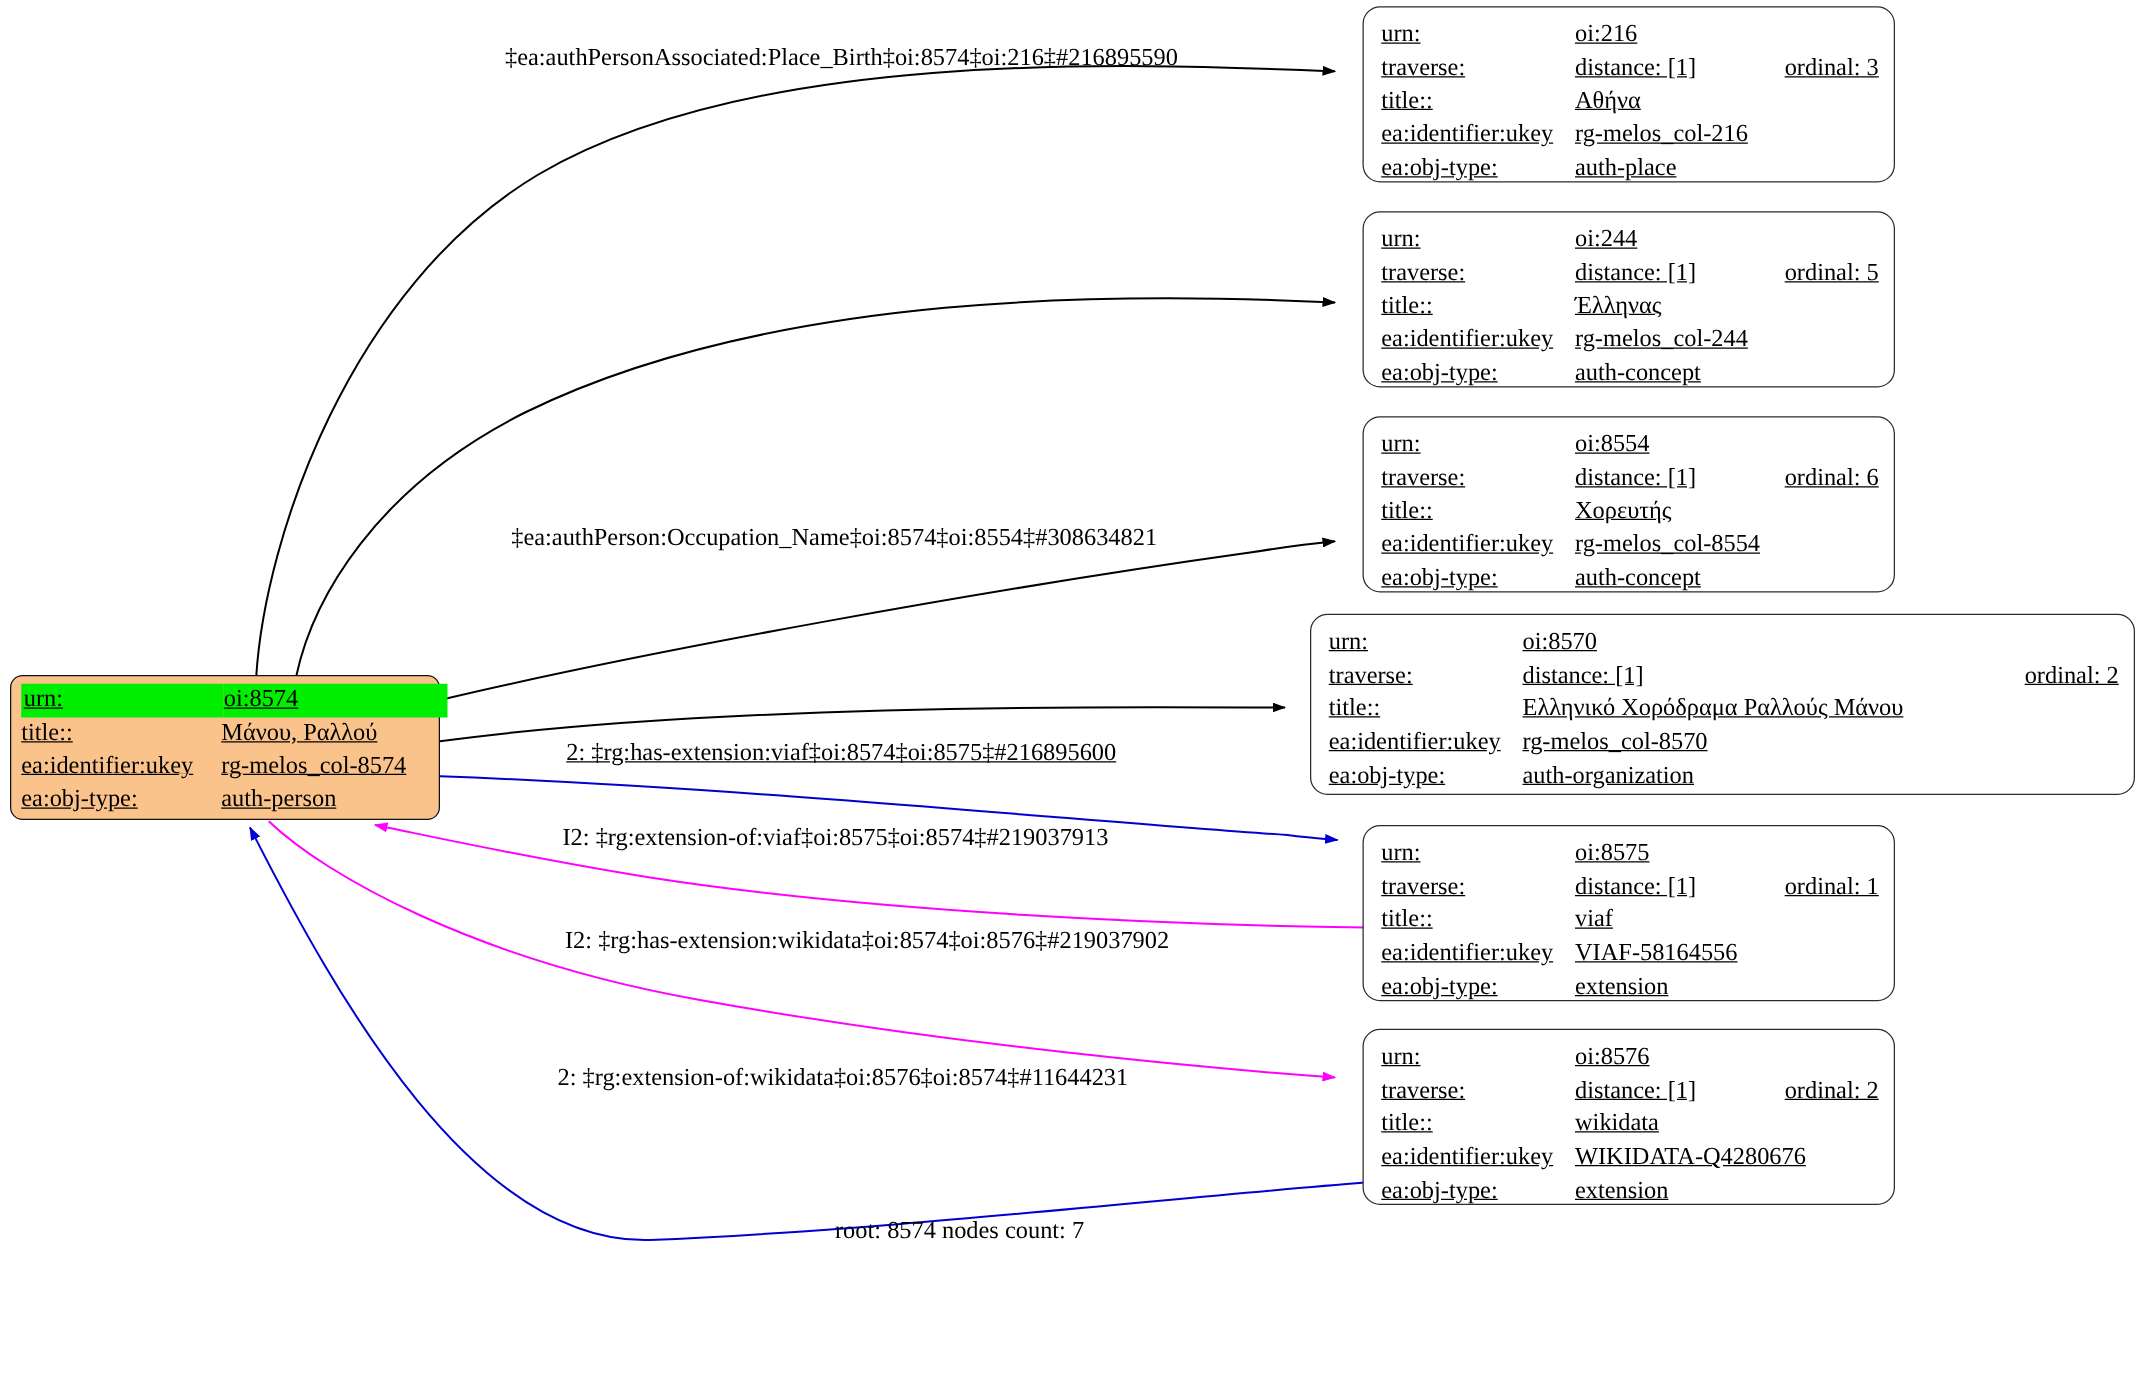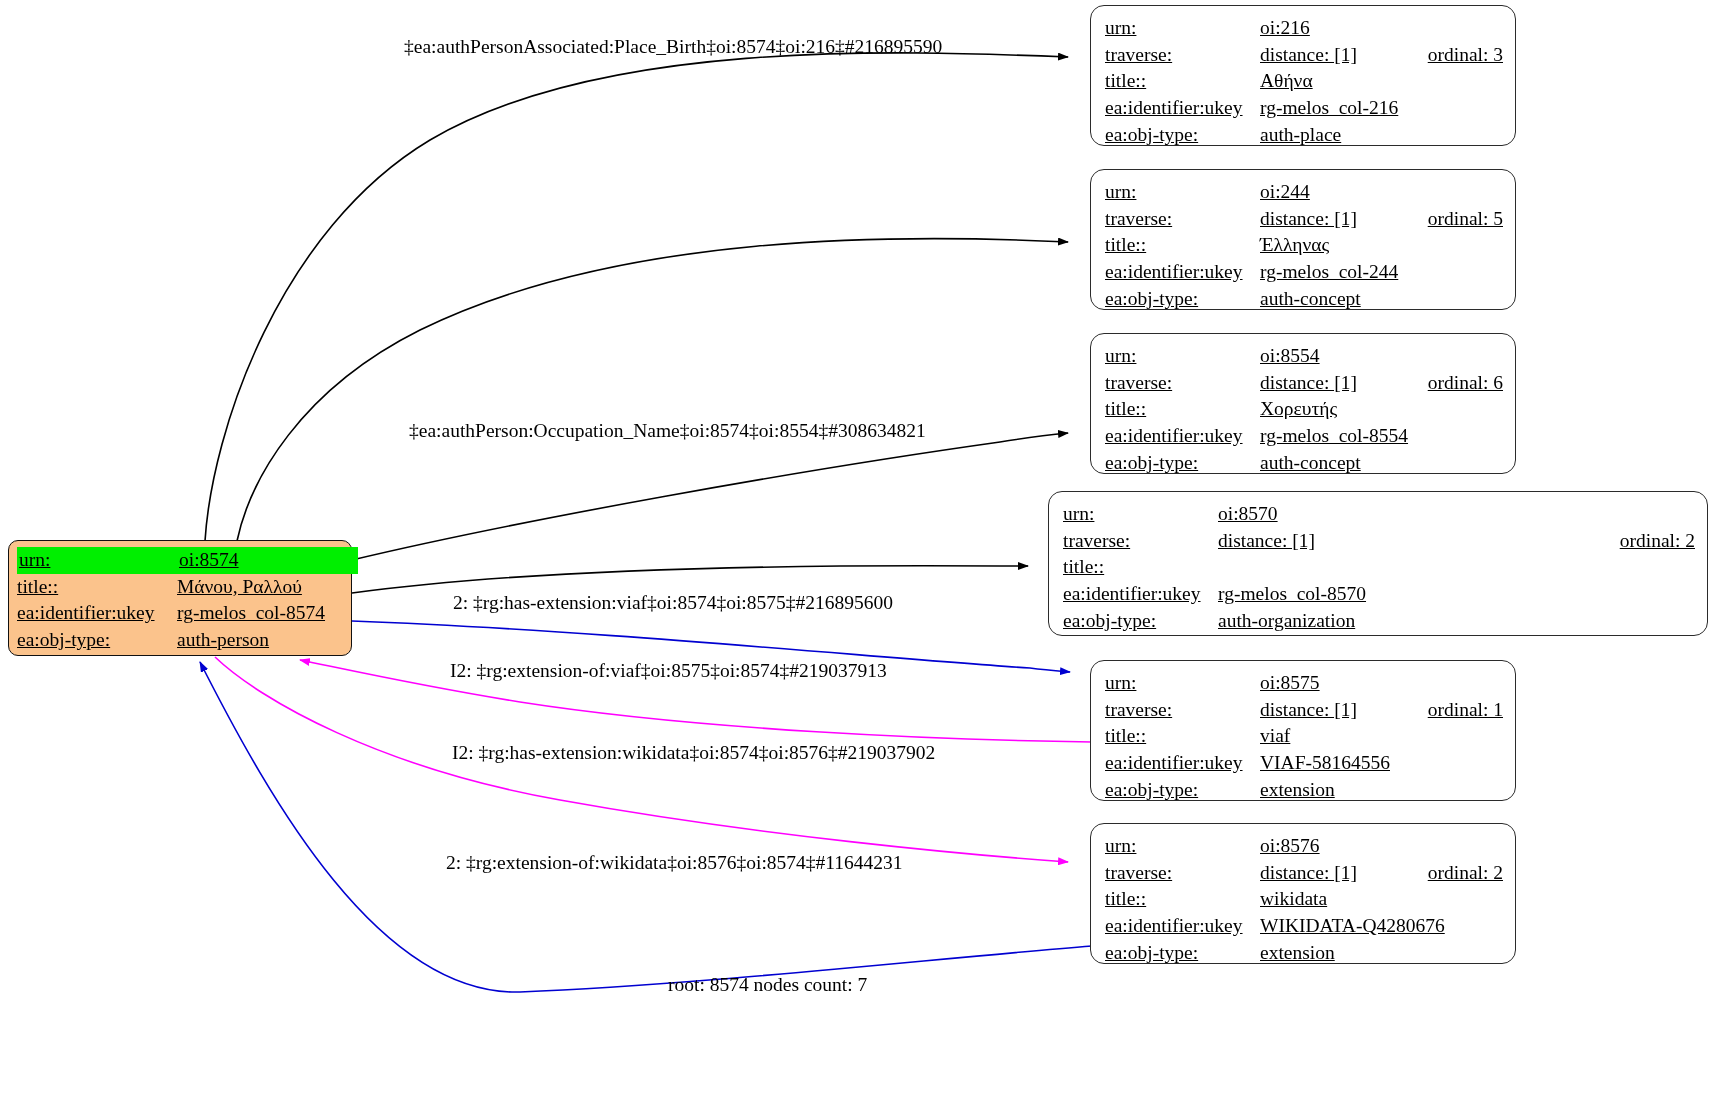--- a/index.html
+++ b/index.html
@@ -116,21 +116,21 @@
 
     <path d="M1092,946 C940,958 700,985 520,992 C380,996 270,800 200,662" fill="none" stroke="#0000d0" stroke-width="1.6" marker-end="url(#ar-blue)"></path>
   </svg>
 
   <div class="elabel" style="left:404px; top:36px;">‡ea:authPersonAssociated:Place_Birth‡oi:8574‡oi:216‡#216895590</div>
 
 
   <div class="elabel" style="left:409px; top:420px;">‡ea:authPerson:Occupation_Name‡oi:8574‡oi:8554‡#308634821</div>
 
 
-  <div class="elabel" style="left:453px; top:592px;">2: ‡rg:has-extension:viaf‡oi:8574‡oi:8575‡#216895600</div>
+  <div class="elabel" style="left:453px; top:592px;text-decoration:underline;">2: ‡rg:has-extension:viaf‡oi:8574‡oi:8575‡#216895600</div>
 
   <div class="elabel" style="left:450px; top:660px;">I2: ‡rg:extension-of:viaf‡oi:8575‡oi:8574‡#219037913</div>
 
   <div class="elabel" style="left:452px; top:742px;">I2: ‡rg:has-extension:wikidata‡oi:8574‡oi:8576‡#219037902</div>
 
   <div class="elabel" style="left:446px; top:852px;text-align:right;">2: ‡rg:extension-of:wikidata‡oi:8576‡oi:8574‡#11644231</div>
 
   <div class="graph-caption" style="left:668px; top:974px;">root: 8574 nodes count: 7</div>
 
   <div class="node root" style="left:8px; top:540px; width:344px; height:116px;">
@@ -229,20 +229,21 @@
       <span class="k">urn:</span>
       <span class="v">oi:8570</span>
     </div>
     <div class="row traverse">
       <span class="k">traverse:</span>
       <span class="v">distance: [1]</span>
       <span class="v2">ordinal: 2</span>
     </div>
     <div class="row">
       <span class="k">title::</span>
+      <span class="v">Ελληνικό Χορόδραμα Ραλλούς Μάνου</span>
     </div>
     <div class="row">
       <span class="k">ea:identifier:ukey</span>
       <span class="v">rg-melos_col-8570</span>
     </div>
     <div class="row">
       <span class="k">ea:obj-type:</span>
       <span class="v">auth-organization</span>
     </div>
   </div>

